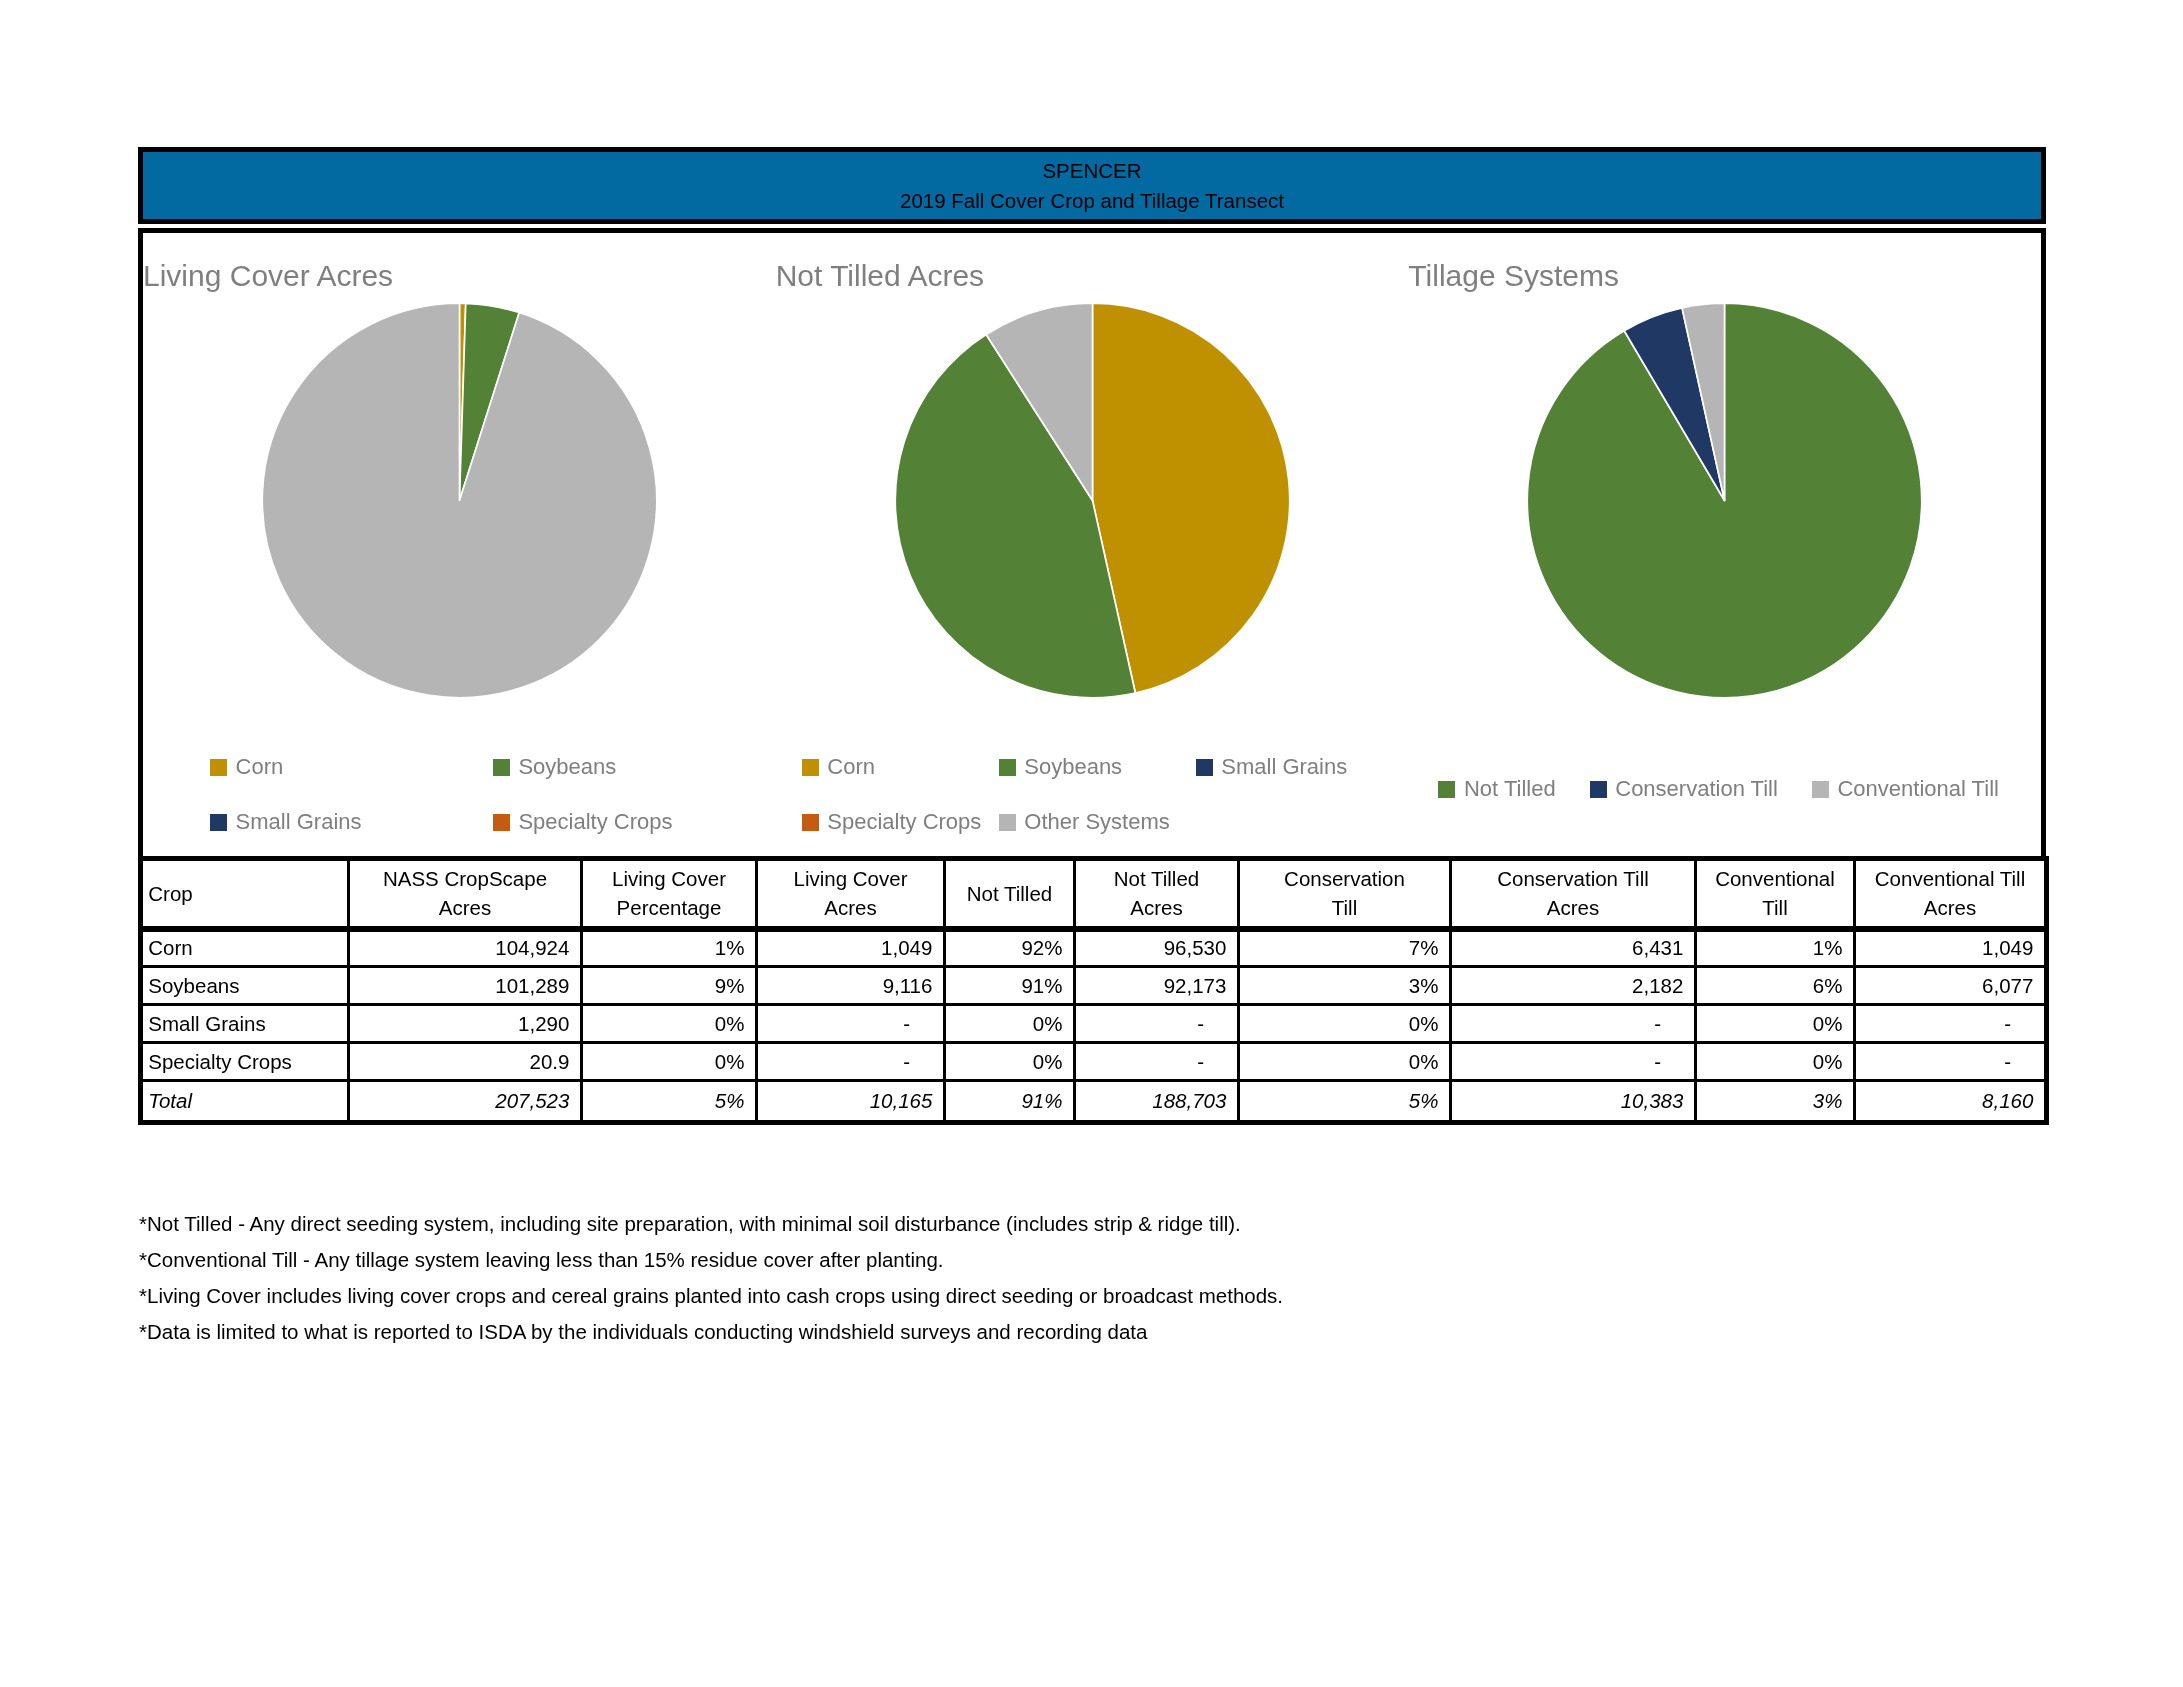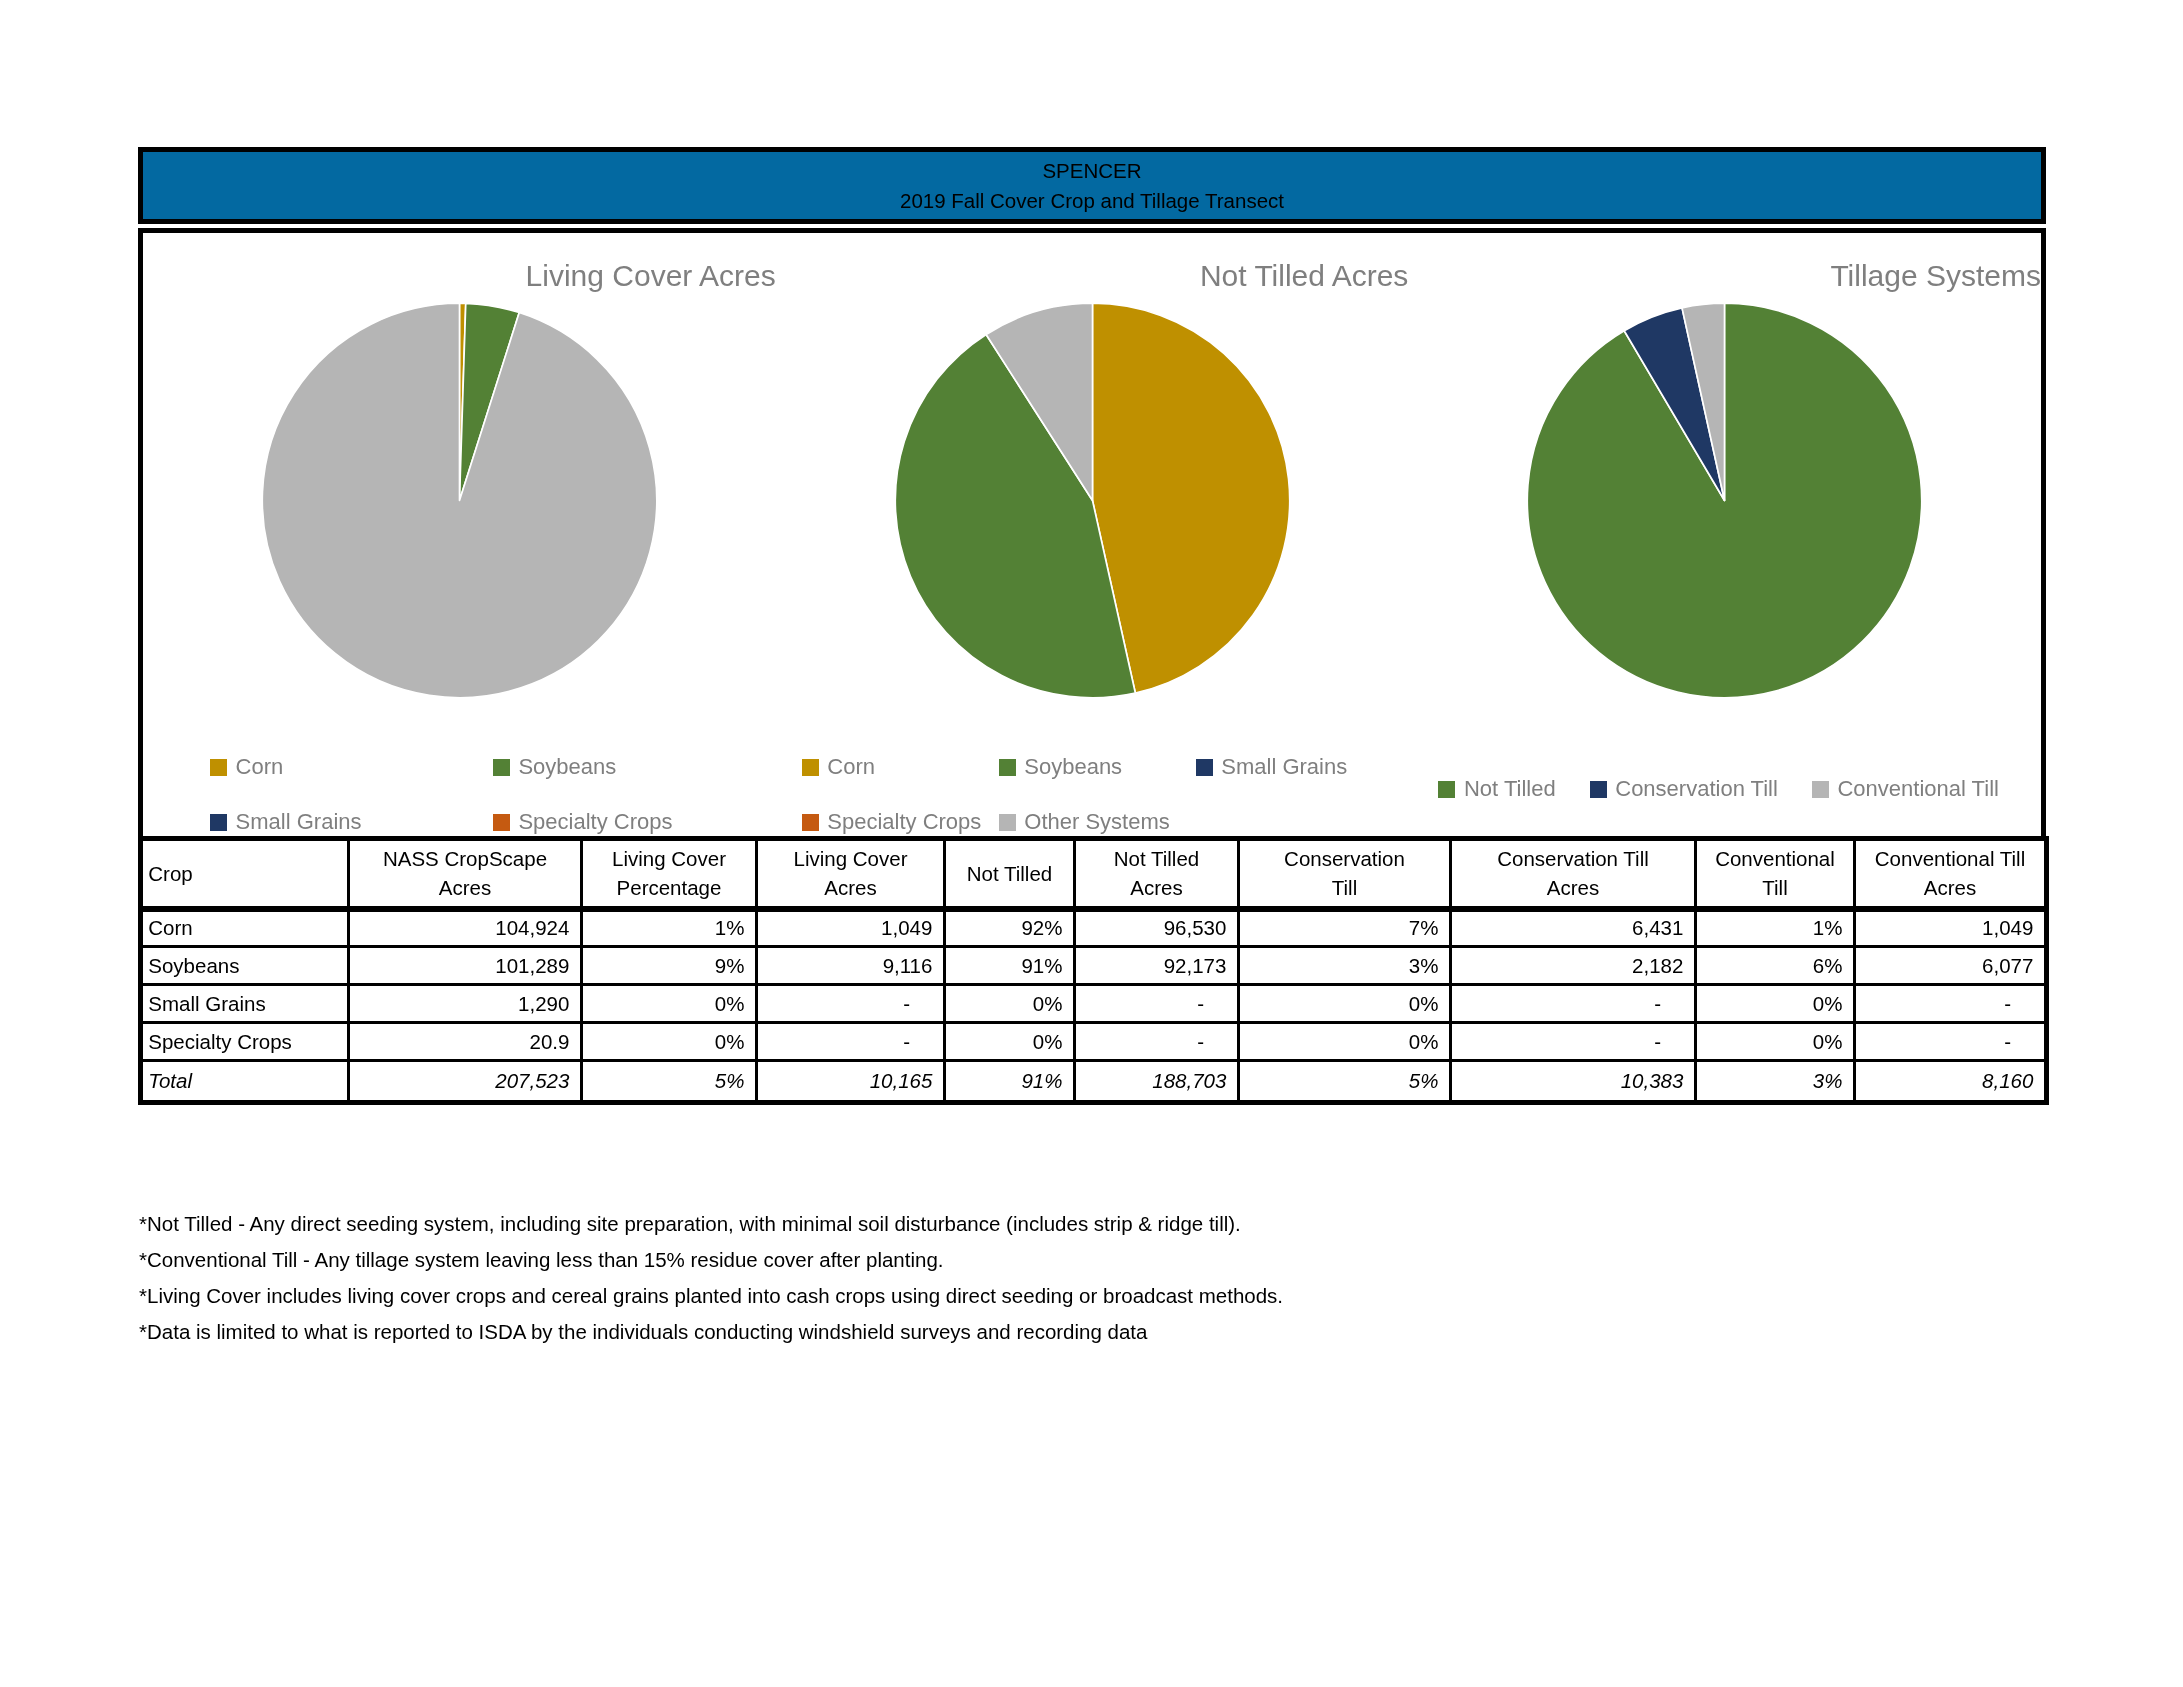--- a/index.html
+++ b/index.html
@@ -15,39 +15,39 @@
   }
   .title-box .t1, .title-box .t2 { font-size:20.5px; line-height:30px; text-align:center; }
 
   
   .charts-box {
     position:absolute; left:138px; top:228px; width:1908px; height:628px;
     border:5.3px solid #000; border-bottom:none; background:#fff;
     display:flex; flex-direction:row;
   }
   .chart { flex:1 1 0; position:relative; }
-  .chart-title { margin-top:25px; text-align:right; font-size:30px; color:#7F7F7F; line-height:36px; }
+  .chart-title { margin-top:25px; text-align:left; font-size:30px; color:#7F7F7F; line-height:36px; }
   svg.pie { display:block; margin:4px auto 0 auto; }
 
   .legend { position:absolute; left:0; right:0; color:#7F7F7F; font-size:22px; }
   .chart1 .legend, .chart2 .legend { top:521px; }
   .chart3 .legend { top:543px; }
   .chart1 .legend { padding-left:67px; }
   .chart2 .legend { padding-left:26px; }
   .chart3 .legend { padding-left:30px; }
   .legend-row { display:flex; flex-direction:row; align-items:center; margin-bottom:29px; }
   .chart3 .legend-row { gap:34px; margin-bottom:0; }
   .legend-item { display:inline-flex; align-items:center; white-space:nowrap; }
   .chart1 .legend-item { width:311px; }
   .chart2 .legend-item { width:197px; }
   .legend-swatch { width:17px; height:17px; flex:none; margin-right:8.6px; display:inline-block; }
 
   
   table.data-table {
-    position:absolute; left:138px; top:836px; width:1908px;
+    position:absolute; left:138px; top:856px; width:1908px;
     border-collapse:collapse; table-layout:fixed; background:#fff;
     font-size:20.5px;
   }
   table.data-table, table.data-table th, table.data-table td { border:3.3px solid #000; }
   table.data-table { border-width:5.3px; }
   table.data-table thead th { border-bottom-width:6px; }
   table.data-table thead tr { height:70px; }
   table.data-table tbody tr { height:38px; }
   table.data-table tbody tr.total-row { height:42px; }
   th { font-weight:normal; text-align:center; vertical-align:middle; padding:0 4px; }

